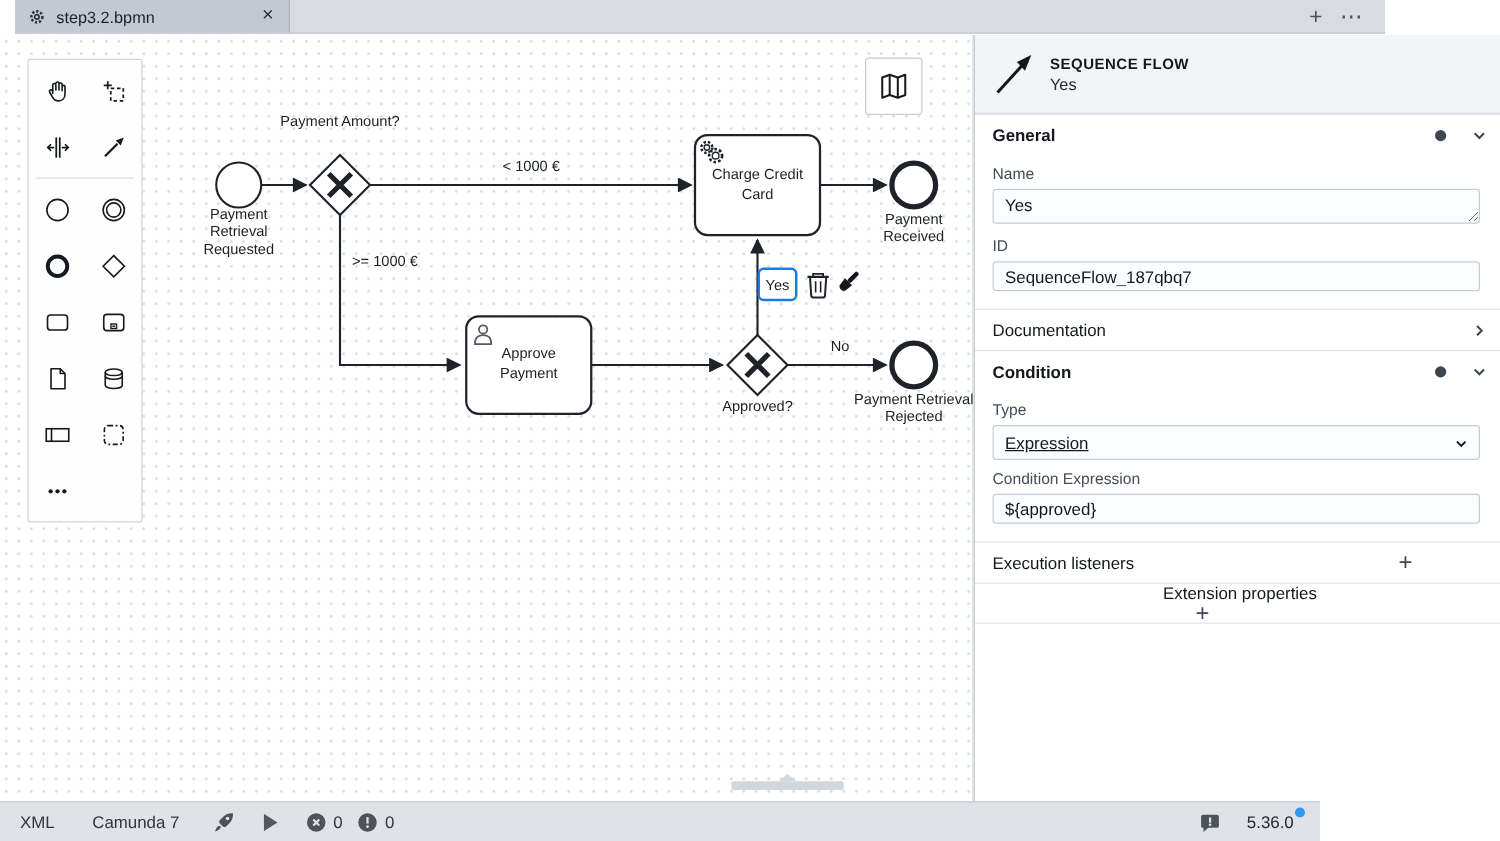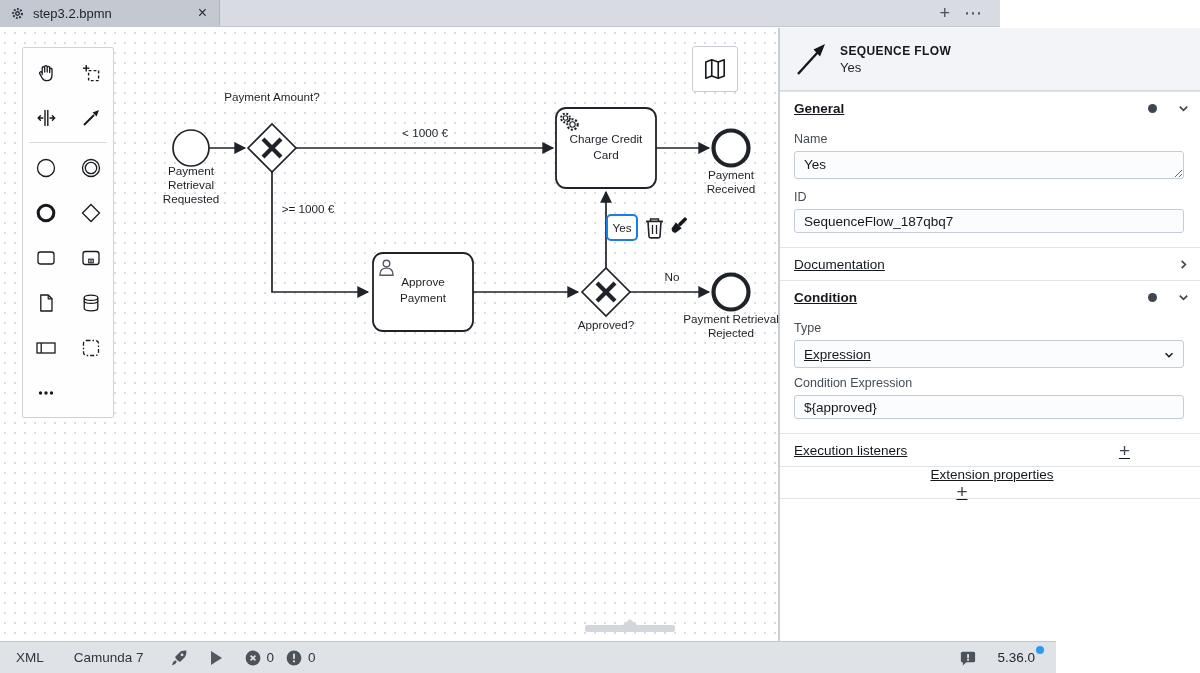--- a/index.html
+++ b/index.html
@@ -2,21 +2,21 @@
 <html><head>
 <meta charset="utf-8">
 <style>
   * { box-sizing: border-box; }
   html,body { margin:0; padding:0; }
   body {
     width:1200px; height:673px; position:relative; overflow:hidden;
     font-family:"Liberation Sans", sans-serif; background:#fff; color:#14181d;
   }
   
-  .tabbar { position:absolute; top:0; left:0; width:1000px; height:27px;
+  .tabbar { position:absolute; top:0; left:12px; width:1096px; height:27px;
     background:#d8dbe1; border-bottom:1px solid #c2c7ce; display:flex; align-items:stretch; }
   .tab { width:220px; background:#c3c8d1; display:flex; align-items:center;
     padding:0 8px 0 10px; border-right:1px solid #aeb4bd; }
   .tab-title { flex:1; font-size:13px; color:#1d2229; margin-left:8px; white-space:nowrap; overflow:hidden; }
   .tab-close { font-size:16px; color:#2a2f36; line-height:1; padding:0 4px; cursor:default; }
   .tabbar-actions { margin-left:auto; display:flex; align-items:center; gap:14px; padding-right:18px; }
   .tabbar-btn { font-size:18px; color:#4a515b; line-height:1; }
   
   .canvas { position:absolute; top:28px; left:0; width:779px; height:613px;
     background-color:#fff;
@@ -39,21 +39,21 @@
     background:#d2d6dd; border-radius:2px; }
   .canvas-handle::before { content:""; position:absolute; left:50%; top:-6px; margin-left:-7px;
     border-left:7px solid transparent; border-right:7px solid transparent; border-bottom:6px solid #d2d6dd; }
   
   .props { position:absolute; top:28px; left:779px; width:421px; height:613px;
     background:#fff; border-left:1px solid #c9ced5; font-size:13.5px; }
   .props-header { height:63px; background:#f2f4f7; border-bottom:1px solid #d4d8de;
     display:flex; align-items:center; padding:0 14px; gap:12px; }
   .props-header-type { font-size:12px; font-weight:bold; letter-spacing:.4px; color:#14181d; }
   .props-header-name { font-size:13px; color:#20262d; margin-top:2px; }
-  .group-row { height:33px; display:flex; align-items:center; padding:0 10px 0 14px; border-top:1px solid #e0e3e8;text-decoration:underline; }
+  .group-row { height:33px; display:flex; align-items:center; padding:0 10px 0 14px; border-top:1px solid #e0e3e8; }
   .group-row:first-of-type { border-top:none; }
   .group-title { font-size:13.5px; color:#14181d; }
   .group-title.bold { font-weight:bold; }
   .row-spacer { flex:1; }
   .dot { width:9px; height:9px; border-radius:50%; background:#3f4652; margin-right:19px; }
   .chev { width:14px; height:14px; display:flex; align-items:center; justify-content:center; }
   .plus-btn { margin-right:60px; font-size:19px; color:#3f4652; line-height:1; cursor:default; }
   .fields { padding:0 16px 14px 14px; }
   .field-label { font-size:12.5px; color:#454c55; margin:8px 0 5px; }
   .t-input, .t-area, .t-select {

